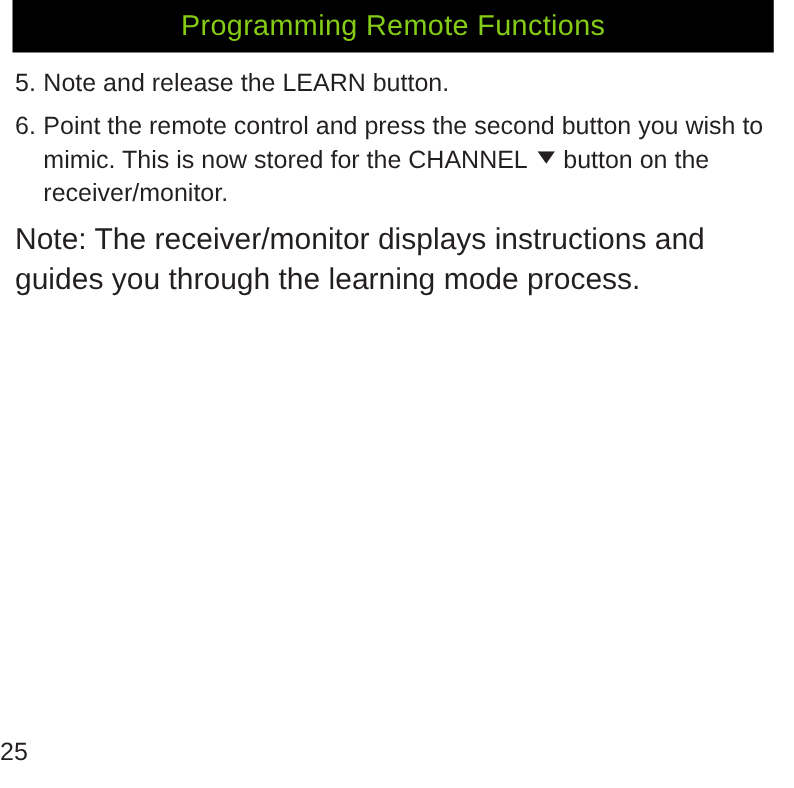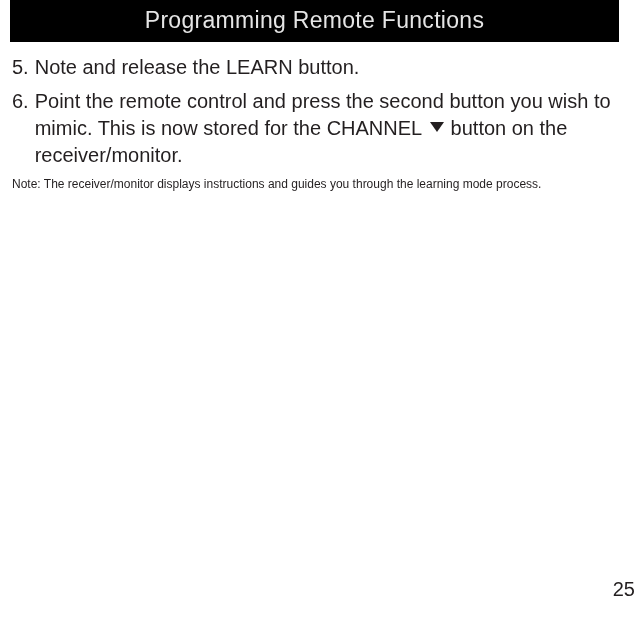--- a/index.html
+++ b/index.html
@@ -10,21 +10,21 @@
     body {
       width: 635px;
       height: 630px;
       background: #fff;
       font-family: "Helvetica Neue", "Optima", "Gill Sans", sans-serif;
       color: #231f20;
       position: relative;
     }
     .header-bar {
       background: #000;
-      color: #e5e5e5;
+      color: #84cc16;
       text-align: center;
       font-size: 23px;
       font-weight: 300;
       padding: 7px 0 8px 0;
       letter-spacing: 0.3px;
       margin: 0 16px 0 10px;
     }
     .content {
       padding: 12px 12px 0 12px;
     }
@@ -37,41 +37,41 @@
     }
     .list-num {
       flex: 0 0 auto;
       padding-right: 6px;
       white-space: nowrap;
     }
     .list-text {
       flex: 1;
     }
     .note {
-      font-size: 12px;
+      font-size: 24px;
       line-height: 1.35;
       margin-top: 1px;
       padding-right: 8px;
     }
     .down-triangle {
       display: inline-block;
       vertical-align: baseline;
       position: relative;
       top: -2px;
       margin-left: 2px;
     }
     .down-triangle svg {
       display: inline;
     }
     .page-num {
       position: absolute;
-      bottom: 29px;
+      bottom: 16px;
       left: 0;
       right: 0;
-      text-align: right;
+      text-align: left;
       font-size: 20px;
     }
   </style>
 </head>
 <body>
 
 <div class="header-bar">
   <span>Programming Remote Functions</span>
 </div>
 

